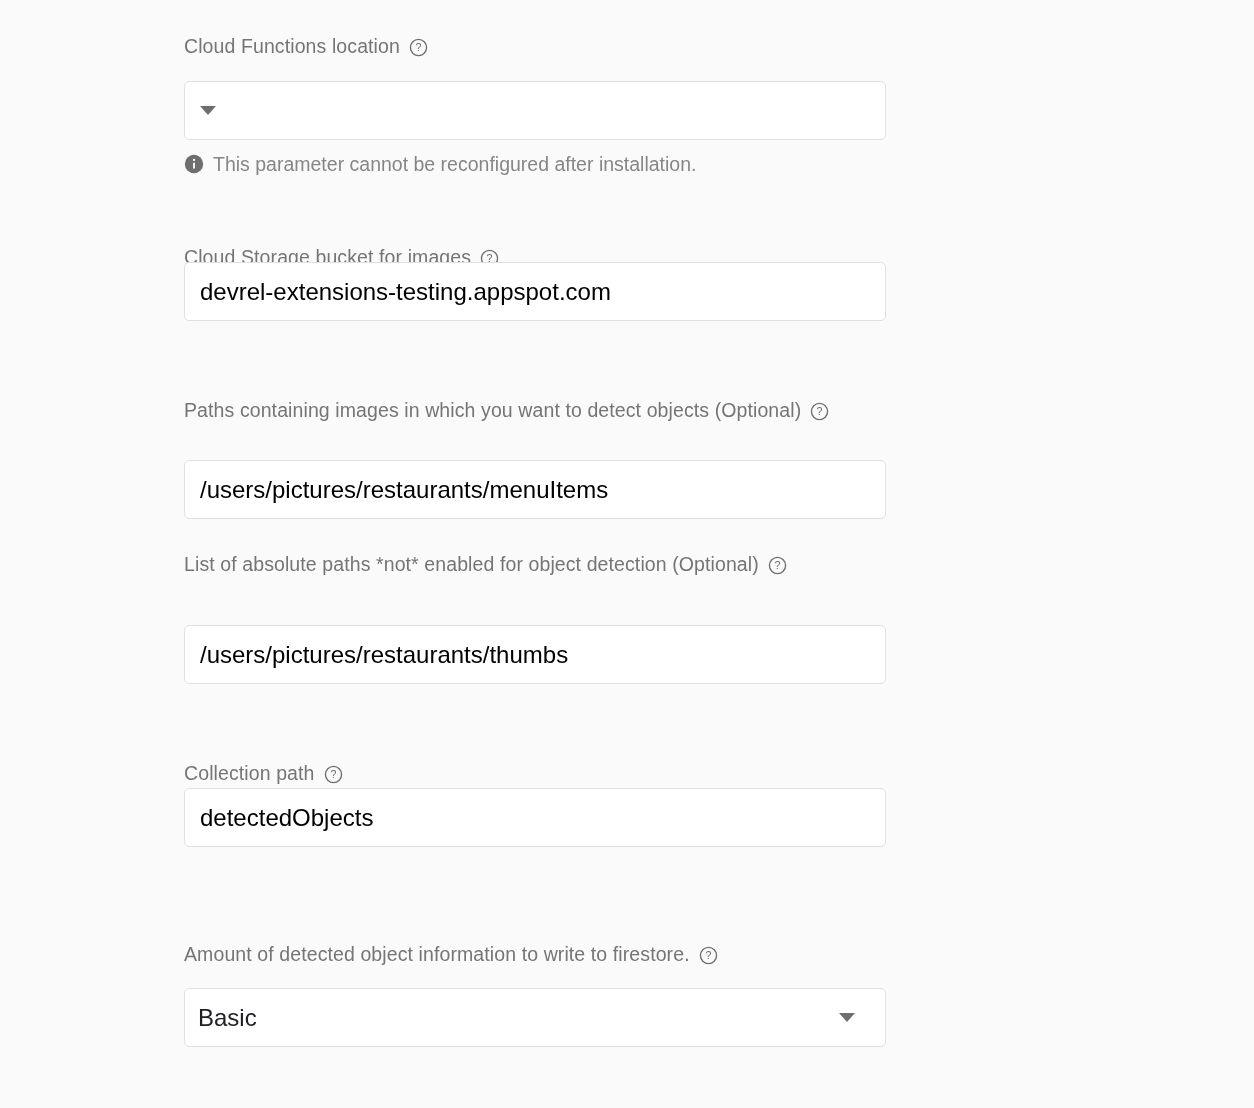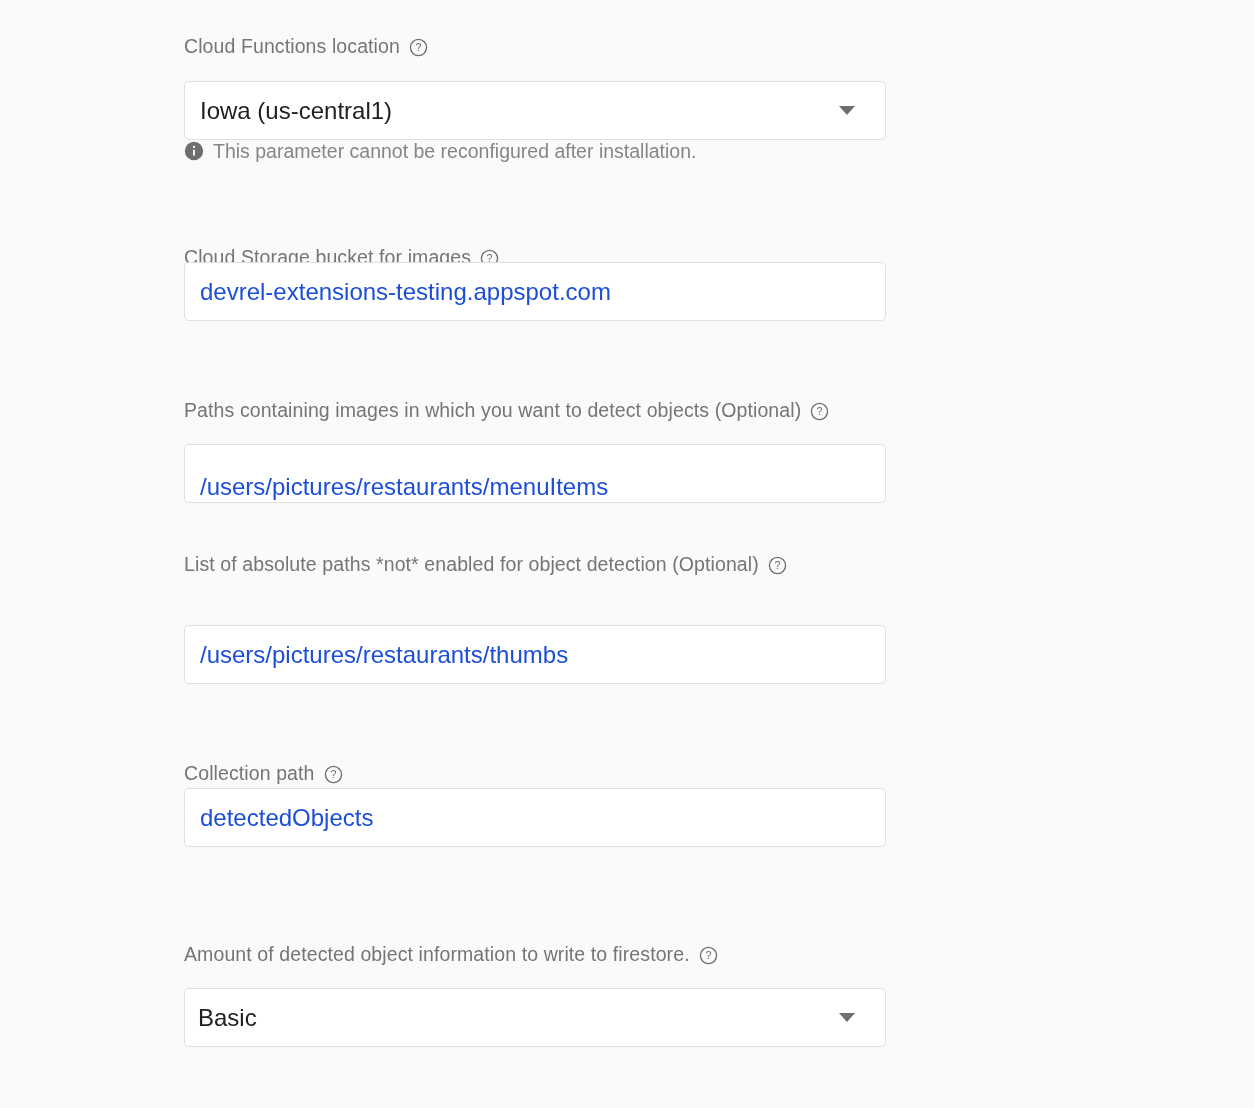--- a/index.html
+++ b/index.html
@@ -77,21 +77,21 @@
     font-family: "Liberation Sans", sans-serif;
     font-weight: 400;
   }
   .control .value {
     flex: 1 1 auto;
     white-space: nowrap;
     overflow: hidden;
     line-height: 30px;
   }
   .select .value { color: #202124; }
-  .textfield .value { color: #1d4ed8; }
+  .textfield .value { color: #000000; }
 
   .caret {
     flex: 0 0 auto;
     width: 0;
     height: 0;
     margin-right: 16px;
     border-left: 8px solid transparent;
     border-right: 8px solid transparent;
     border-top: 9px solid #6e6e6e;
   }
@@ -122,25 +122,24 @@
         <span class="help-icon">
           <svg viewBox="0 0 24 24" width="19" height="19">
             <circle cx="12" cy="12" r="10.2" fill="none" stroke="#6e6e6e" stroke-width="1.7"></circle>
             <text x="12" y="16.6" text-anchor="middle" font-family="Liberation Sans, sans-serif" font-size="13.5" fill="#6e6e6e">?</text>
           </svg>
         </span>
       </div>
     </div>
 
     <div class="blk control select" style="top:81px;">
-      <span class="value">Iowa (us-central1)</span>
       <span class="caret"></span>
     </div>
 
-    <div class="blk hint" style="top:139px;">
+    <div class="blk hint" style="top:152px;">
       <span class="info-icon">
         <svg viewBox="0 0 24 24" width="20" height="20">
           <circle cx="12" cy="12" r="11" fill="#6e6e6e"></circle>
           <rect x="10.9" y="10.2" width="2.2" height="7.4" rx="1.1" fill="#ffffff"></rect>
           <circle cx="12" cy="7.1" r="1.35" fill="#ffffff"></circle>
         </svg>
       </span>
       <span>This parameter cannot be reconfigured after installation.</span>
     </div>
 
@@ -165,21 +164,21 @@
         <span class="label-text">Paths containing images in which you want to detect objects (Optional)</span>
         <span class="help-icon">
           <svg viewBox="0 0 24 24" width="19" height="19">
             <circle cx="12" cy="12" r="10.2" fill="none" stroke="#6e6e6e" stroke-width="1.7"></circle>
             <text x="12" y="16.6" text-anchor="middle" font-family="Liberation Sans, sans-serif" font-size="13.5" fill="#6e6e6e">?</text>
           </svg>
         </span>
       </div>
     </div>
 
-    <div class="blk control textfield" style="top:444px;align-items:flex-end;">
+    <div class="blk control textfield" style="top:460px;">
       <span class="value">/users/pictures/restaurants/menuItems</span>
     </div>
 
     <div class="blk" style="top:552px;">
       <div class="field-label">
         <span class="label-text">List of absolute paths *not* enabled for object detection (Optional)</span>
         <span class="help-icon">
           <svg viewBox="0 0 24 24" width="19" height="19">
             <circle cx="12" cy="12" r="10.2" fill="none" stroke="#6e6e6e" stroke-width="1.7"></circle>
             <text x="12" y="16.6" text-anchor="middle" font-family="Liberation Sans, sans-serif" font-size="13.5" fill="#6e6e6e">?</text>

